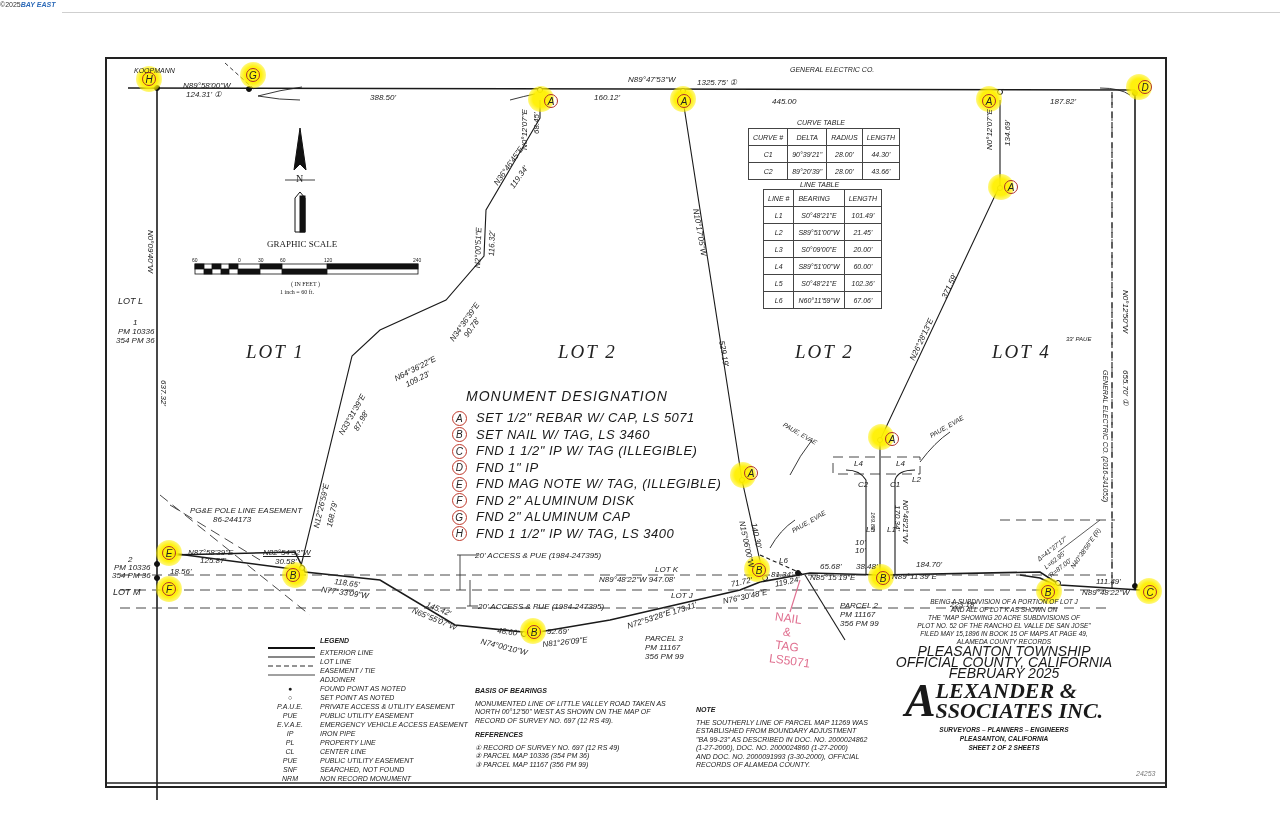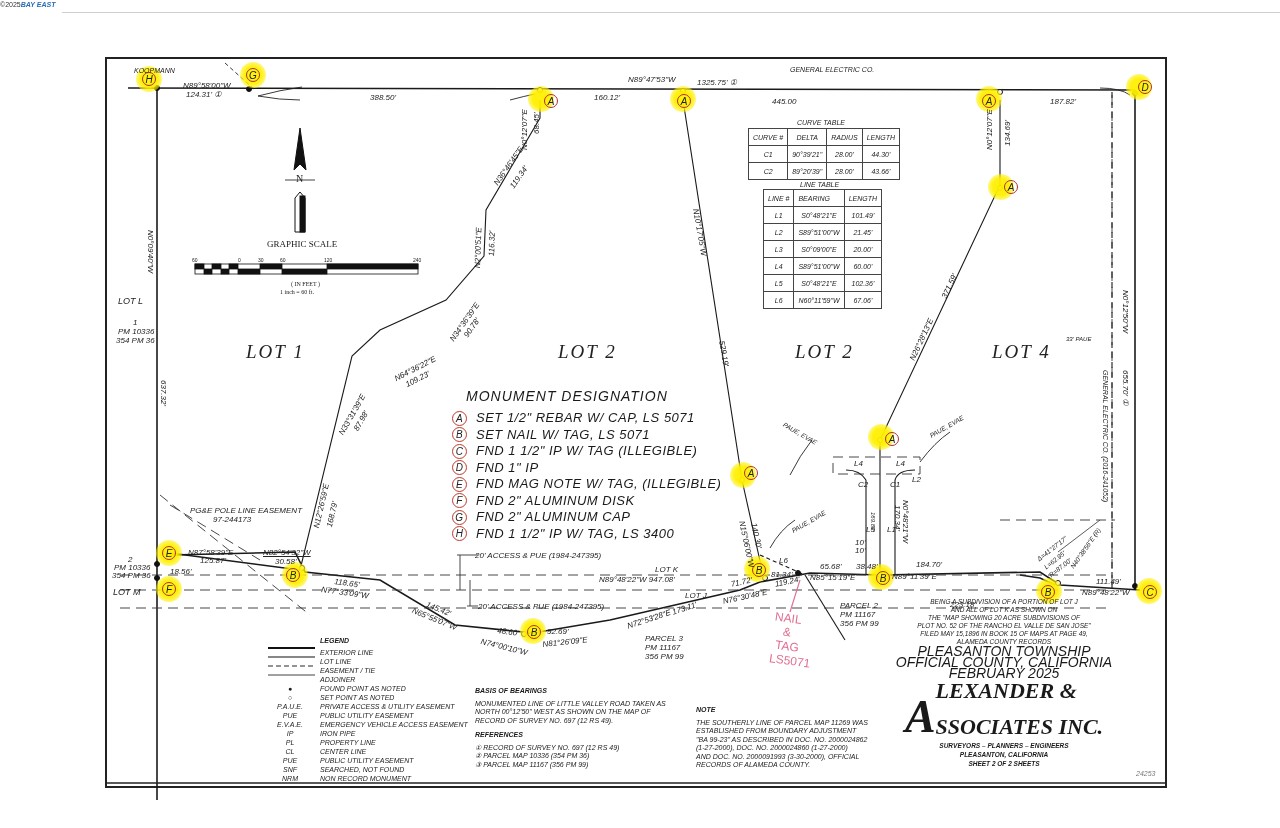--- a/index.html
+++ b/index.html
@@ -196,21 +196,21 @@
 <div class="t" style="left:1110px;top:370px;transform:rotate(90deg);transform-origin:left top;font-size:7px;">GENERAL ELECTRIC CO.   (2016-241052)</div>
 <div class="t" style="left:118px;top:297px;font-size:9px;">LOT L</div>
 <div class="t" style="left:133px;top:318px;">1</div>
 <div class="t" style="left:118px;top:327px;">PM 10336</div>
 <div class="t" style="left:116px;top:336px;">354 PM 36</div>
 <div class="t" style="left:128px;top:555px;">2</div>
 <div class="t" style="left:114px;top:563px;">PM 10336</div>
 <div class="t" style="left:112px;top:571px;">354 PM 36</div>
 <div class="t" style="left:113px;top:588px;font-size:9px;">LOT M</div>
 <div class="t" style="left:655px;top:565px;">LOT K</div>
-<div class="t" style="left:685px;top:591px;text-align:center;">LOT J</div>
+<div class="t" style="left:671px;top:591px;text-align:center;">LOT J</div>
 <div class="t" style="left:645px;top:634px;">PARCEL 3</div>
 <div class="t" style="left:645px;top:643px;">PM 11167</div>
 <div class="t" style="left:645px;top:652px;">356 PM 99</div>
 <div class="t" style="left:840px;top:601px;">PARCEL 2</div>
 <div class="t" style="left:840px;top:610px;">PM 11167</div>
 <div class="t" style="left:840px;top:619px;">356 PM 99</div>
 
 <div class="lot" style="left:246px;top:341px;">LOT 1</div>
 <div class="lot" style="left:558px;top:341px;">LOT 2</div>
 <div class="lot" style="left:795px;top:341px;">LOT 2</div>
@@ -295,21 +295,21 @@
 <div class="t" style="left:950px;top:600px;">223.18'</div>
 <div class="t" style="left:1035px;top:556px;transform:rotate(-38deg);transform-origin:left top;font-size:6.5px;">Δ=41°27'17"</div>
 <div class="t" style="left:1042px;top:564px;transform:rotate(-38deg);transform-origin:left top;font-size:6.5px;">L=62.95'</div>
 <div class="t" style="left:1047px;top:572px;transform:rotate(-38deg);transform-origin:left top;font-size:6.5px;">R=87.00'</div>
 <div class="t" style="left:1068px;top:565px;transform:rotate(-55deg);transform-origin:left top;font-size:6.5px;">N40°38'56"E (R)</div>
 <div class="t" style="left:1096px;top:577px;">111.49'</div>
 <div class="t" style="left:1082px;top:588px;">N89°48'22"W</div>
 <div class="t" style="left:475px;top:551px;">20' ACCESS &amp; PUE (1984-247395)</div>
 <div class="t" style="left:478px;top:602px;">20' ACCESS &amp; PUE (1984-247395)</div>
 <div class="t" style="left:190px;top:506px;">PG&amp;E POLE LINE EASEMENT</div>
-<div class="t" style="left:213px;top:515px;">97-244173</div>
+<div class="t" style="left:213px;top:515px;">86-244173</div>
 
 <div class="hand">
   <div>NAIL</div>
   <div style="padding-left:10px;">&amp;</div>
   <div style="padding-left:4px;">TAG</div>
   <div>LS5071</div>
 </div>
 
 <div class="t" style="left:296px;top:174px;font-style:normal;font-family:'Liberation Serif',serif;font-size:10px;">N</div>
 <div class="t" style="left:267px;top:240px;font-style:normal;font-family:'Liberation Serif',serif;font-size:9px;">GRAPHIC SCALE</div>
@@ -388,21 +388,21 @@
   </table>
 
 <div class="mono-title">MONUMENT DESIGNATION</div>
 <div class="mono-list">
   <div class="mono-row">
       <span class="mono-code">A</span>
       <span>SET 1/2" REBAR W/ CAP, LS 5071</span>
     </div>
   <div class="mono-row">
       <span class="mono-code">B</span>
-      <span>SET NAIL W/ TAG, LS 5071</span>
+      <span>SET NAIL W/ TAG, LS 3460</span>
     </div>
   <div class="mono-row">
       <span class="mono-code">C</span>
       <span>FND 1 1/2" IP W/ TAG (ILLEGIBLE)</span>
     </div>
   <div class="mono-row">
       <span class="mono-code">D</span>
       <span>FND 1" IP</span>
     </div>
   <div class="mono-row">
@@ -515,20 +515,20 @@
   <div class="pm-desc">PLOT NO. 52 OF THE RANCHO EL VALLE DE SAN JOSE"</div>
   <div class="pm-desc">FILED MAY 15,1896 IN BOOK 15 OF MAPS AT PAGE 49,</div>
   <div class="pm-desc">ALAMEDA COUNTY RECORDS</div>
   <div class="pm-loc">PLEASANTON TOWNSHIP</div>
   <div class="pm-loc">OFFICIAL COUNTY, CALIFORNIA</div>
   <div class="pm-loc">FEBRUARY 2025</div>
   <div style="display:flex;justify-content:center;align-items:flex-end;margin-top:2px;">
     <span style="font-family:'Liberation Serif',serif;font-style:italic;font-weight:bold;font-size:46px;line-height:40px;">A</span>
     <div style="text-align:left;">
       <div class="firm" style="margin-top:0;">LEXANDER &amp;</div>
-      <div class="firm" style="margin-top:16px;">SSOCIATES INC.</div>
+      <div class="firm" style="margin-top:0;">SSOCIATES INC.</div>
     </div>
   </div>
   <div class="firm-sub" style="margin-top:4px;">SURVEYORS – PLANNERS – ENGINEERS</div>
   <div class="firm-sub">PLEASANTON, CALIFORNIA</div>
   <div class="firm-sub">SHEET 2 OF 2 SHEETS</div>
 </div>
 <div class="sheet-no">24253</div>
 
 </body></html>

